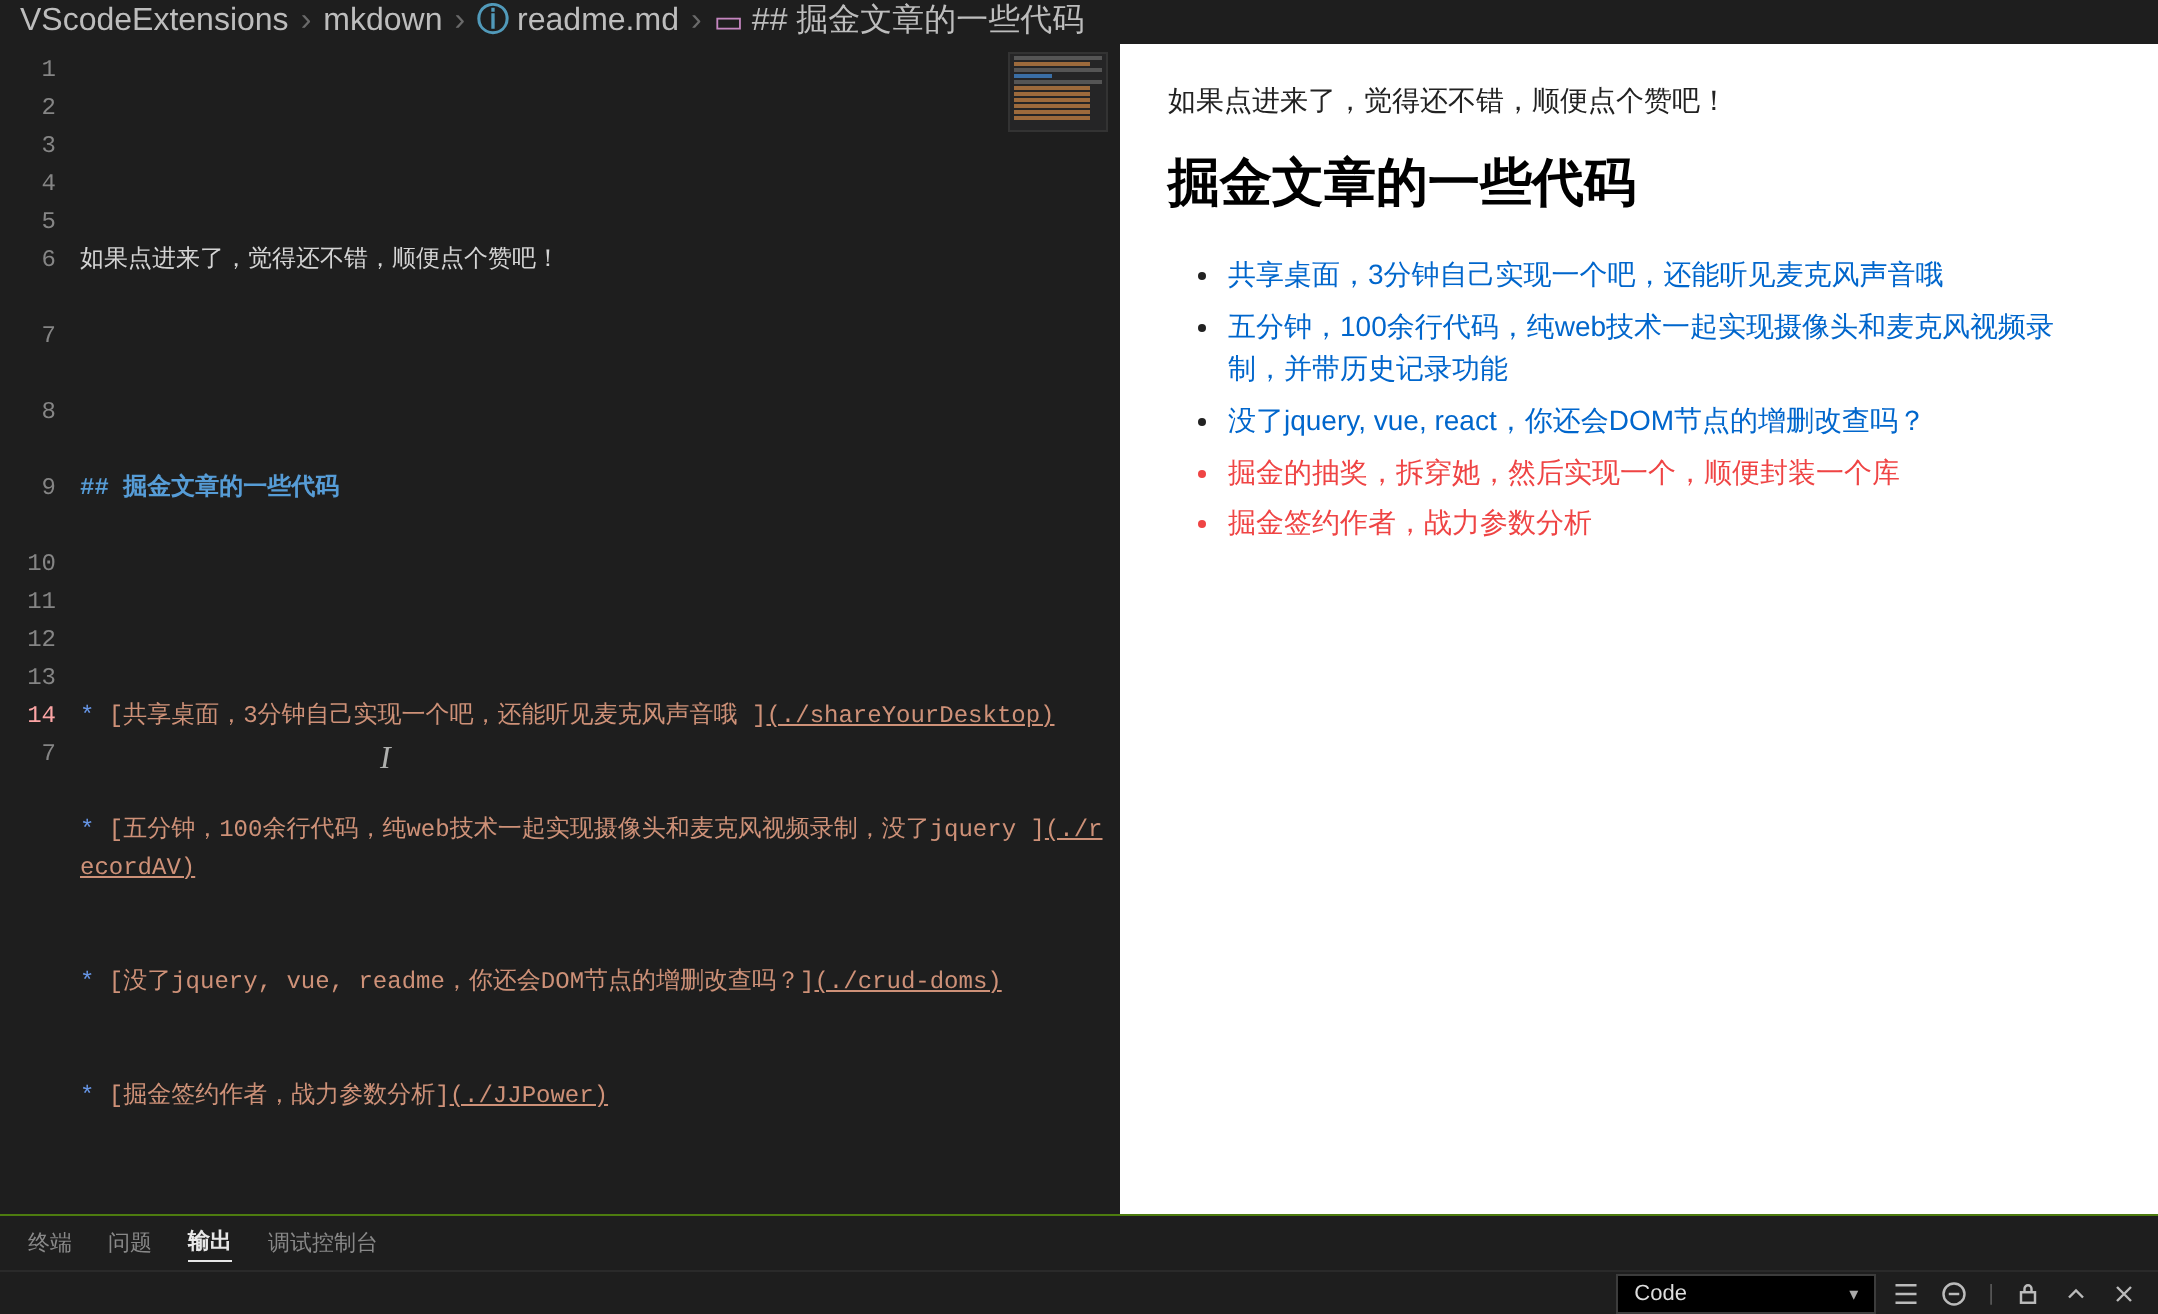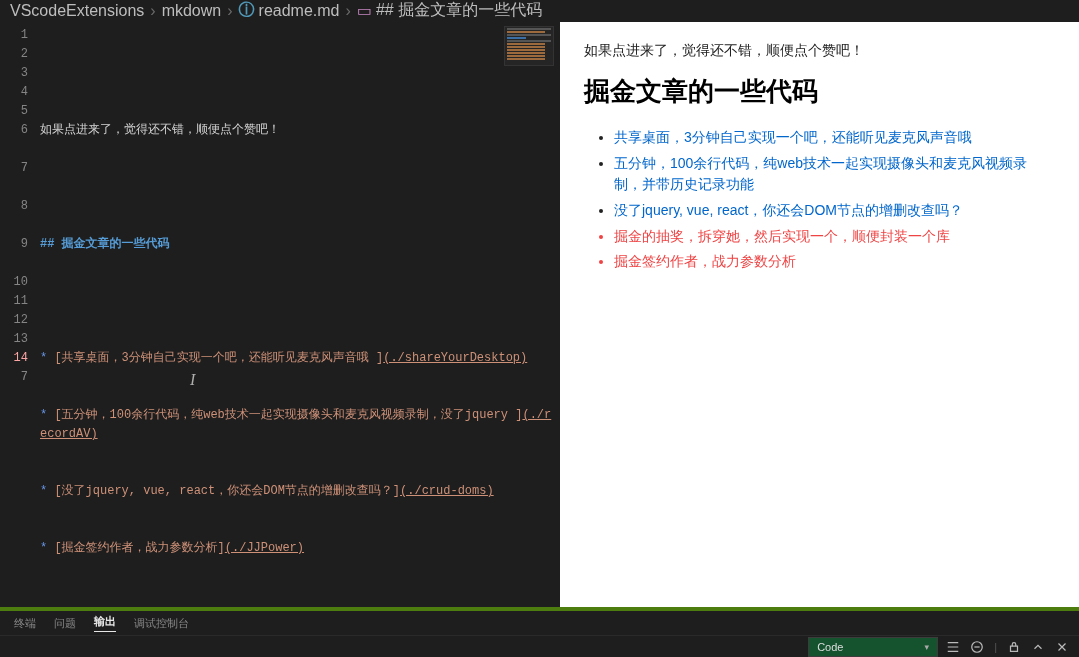--- a/index.html
+++ b/index.html
@@ -57,36 +57,36 @@
   .preview-inner { padding: 20px 24px; font-size: 14px; color: #222; }
   .preview-inner p { margin: 0 0 14px 0; }
   .preview-inner h2 { font-size: 26px; font-weight: 700; margin: 10px 0 18px 0; color: #000; }
   .preview-inner ul { padding-left: 30px; }
   .preview-inner li { margin: 4px 0; line-height: 1.55; }
   .preview-inner a { color: #0066cc; text-decoration: none; }
   .preview-inner li.plain { color: #ef4444; }
 
   
   .panel {
-    height: 28px; background: #1e1e1e; border-top: 4px solid #4d7c0f;
+    height: 28px; background: #1e1e1e; border-top: 1px solid #4d7c0f;
     display: flex; align-items: center; padding: 0 14px; gap: 18px;
     font-size: 11px; color: #888;
   }
   .panel .tab { cursor: pointer; }
   .panel .tab.active { color: #e7e7e7; font-weight: 600; border-bottom: 1px solid #e7e7e7; padding-bottom: 2px; }
 
   
   .statusbar {
     height: 22px; background: #1e1e1e; border-top: 1px solid #2a2a2a;
     display: flex; align-items: center; justify-content: flex-end;
     padding: 0 10px; gap: 8px; font-size: 11px; color: #bbb;
   }
   .lang-select {
     display: flex; align-items: center; gap: 48px;
-    background: #14532d; border: 1px solid #3c3c3c; color: #ddd;
+    background: #000000; border: 1px solid #3c3c3c; color: #ddd;
     height: 20px; padding: 0 8px; font-size: 11px; min-width: 130px;
     justify-content: space-between;
   }
   .lang-select .chev { font-size: 9px; color: #aaa; }
   .status-icons { display: flex; gap: 10px; align-items: center; color: #bbb; }
   .status-icons span { display:inline-flex; align-items:center; }
   .ic { width: 14px; height: 14px; display:inline-block; }
   .ic svg { width:14px; height:14px; stroke:#bbb; fill:none; stroke-width:1.4; }
 
   
@@ -132,21 +132,21 @@
     </div>
 
     <div class="code">
       <div class="row"></div>
       <div class="row"><span class="tok-plain">如果点进来了，觉得还不错，顺便点个赞吧！</span></div>
       <div class="row"></div>
       <div class="row"><span class="tok-head">## </span><span class="tok-head">掘金文章的一些代码</span></div>
       <div class="row"></div>
       <div class="row"><span class="tok-bullet">* </span><span class="tok-link-text">[共享桌面，3分钟自己实现一个吧，还能听见麦克风声音哦 ]</span><span class="tok-link-url">(./shareYourDesktop)</span></div>
       <div class="row"><span class="tok-bullet">* </span><span class="tok-link-text">[五分钟，100余行代码，纯web技术一起实现摄像头和麦克风视频录制，没了jquery ]</span><span class="tok-link-url">(./recordAV)</span></div>
-      <div class="row"><span class="tok-bullet">* </span><span class="tok-link-text">[没了jquery, vue, react，你还会DOM节点的增删改查吗？]</span><span class="tok-link-url">(./crud-doms)</span></div>
+      <div class="row"><span class="tok-bullet">* </span><span class="tok-link-text">[没了jquery, vue, readme，你还会DOM节点的增删改查吗？]</span><span class="tok-link-url">(./crud-doms)</span></div>
       <div class="row"><span class="tok-bullet">* </span><span class="tok-link-text">[掘金签约作者，战力参数分析]</span><span class="tok-link-url">(./JJPower)</span></div>
       <div class="row"></div>
       
       
       
       
 
       <div class="ibeam">I</div>
     </div>
 

